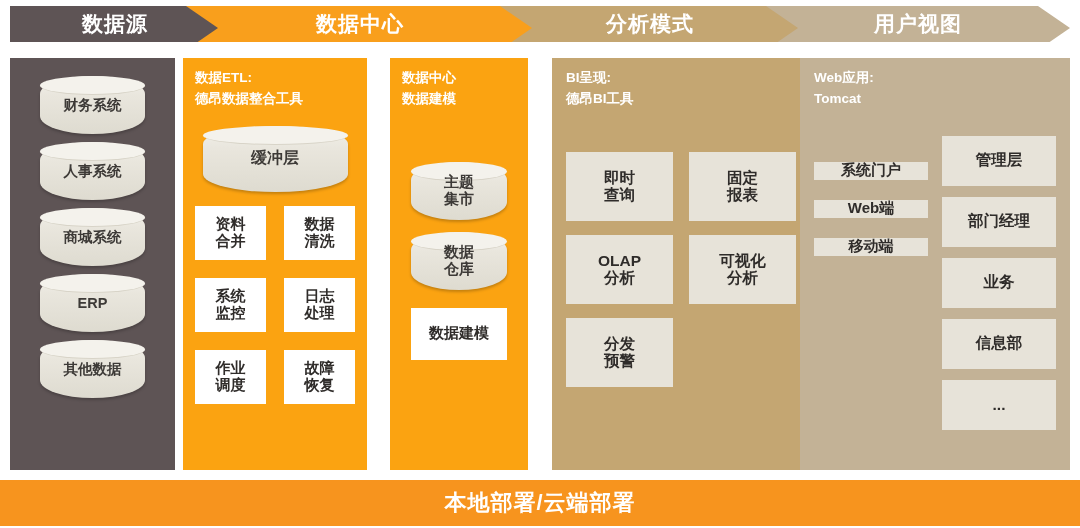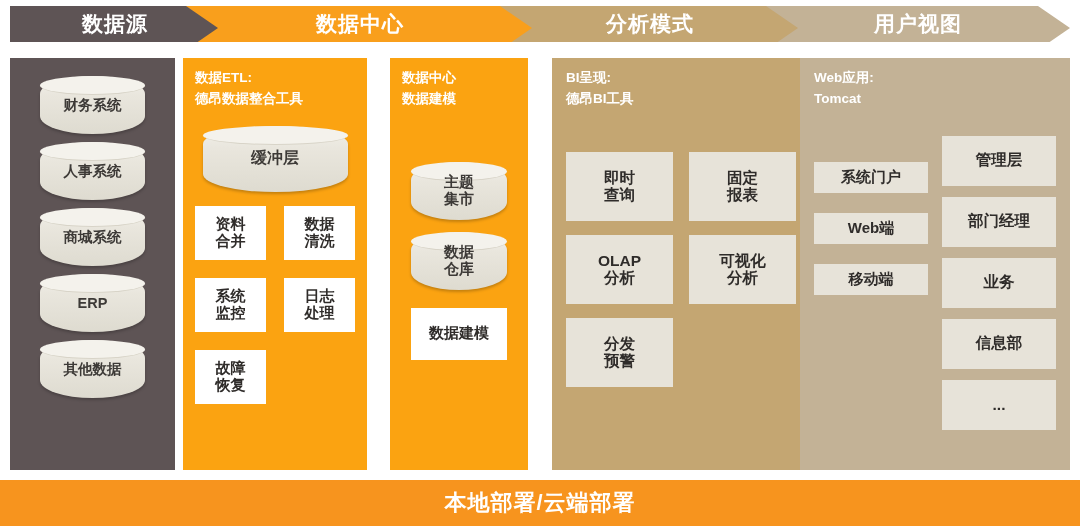--- a/index.html
+++ b/index.html
@@ -86,21 +86,21 @@
 
   
   .web-wrap{display:flex;gap:14px;margin-top:26px;}
   .web-left{flex:1;display:flex;flex-direction:column;gap:20px;padding-top:26px;}
   .web-right{flex:1;display:flex;flex-direction:column;gap:11px;}
   .pbox{
     background:#e7e3d9;
     display:flex;align-items:center;justify-content:center;text-align:center;
     color:#2f2c2a;font-weight:bold;
   }
-  .pbox-s{height:31px;font-size:15px;}
+  .pbox-s{height:18px;font-size:15px;}
   .pbox-l{height:50px;font-size:15.5px;}
 
   
   .footer{
     position:absolute;left:0;top:480px;width:1080px;height:46px;
     background:#f7941e;
     display:flex;align-items:center;justify-content:center;
     color:#ffffff;font-size:22px;font-weight:bold;letter-spacing:1px;
   }
 </style>
@@ -159,20 +159,23 @@
       <div class="wbox">
           <span>数据<br>清洗</span>
         </div>
       <div class="wbox">
           <span>系统<br>监控</span>
         </div>
       <div class="wbox">
           <span>日志<br>处理</span>
         </div>
       <div class="wbox">
+          <span>作业<br>调度</span>
+        </div>
+      <div class="wbox">
           <span>故障<br>恢复</span>
         </div>
     </div>
   </div>
 
   <div class="col col-dc">
     <div class="col-title">
       <span>数据中心</span>
       <span class="l2">数据建模</span>
     </div>

